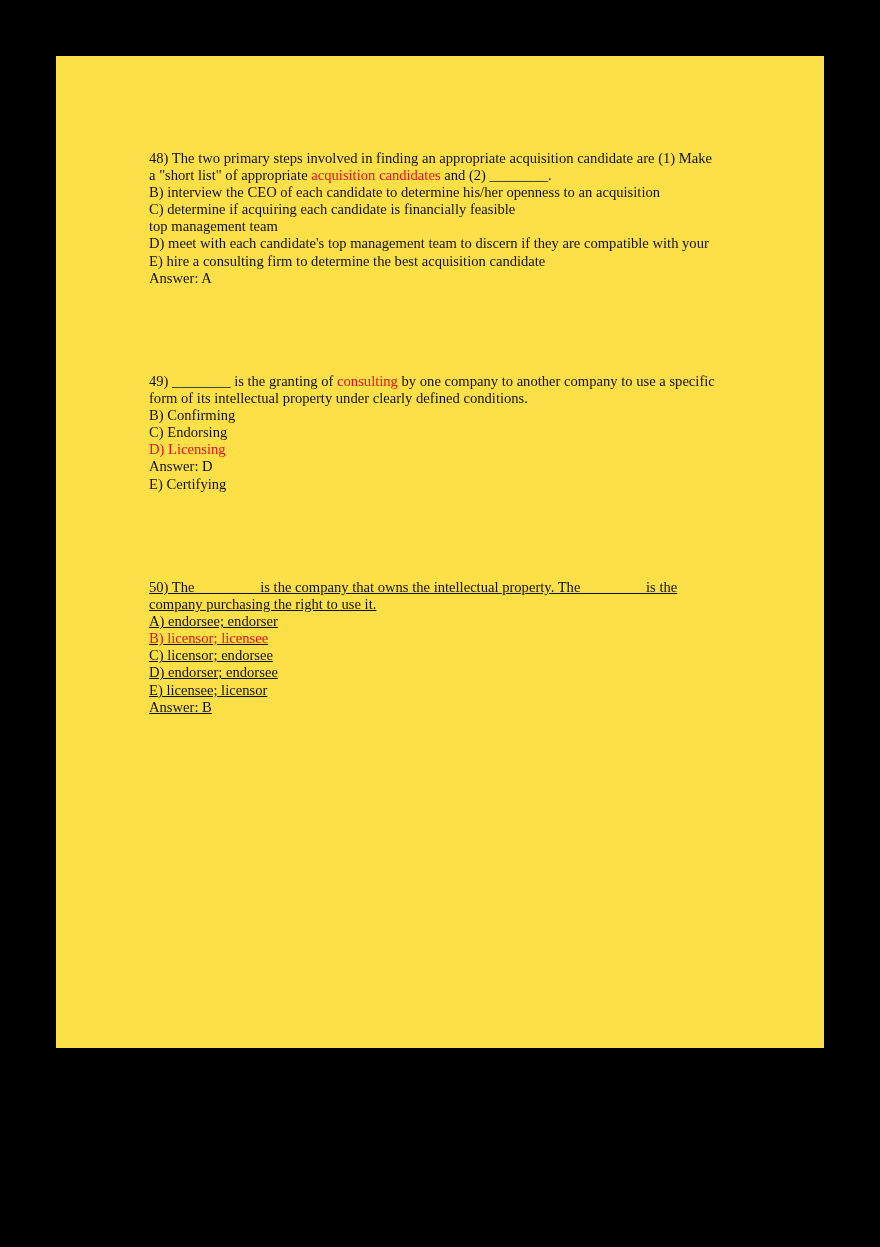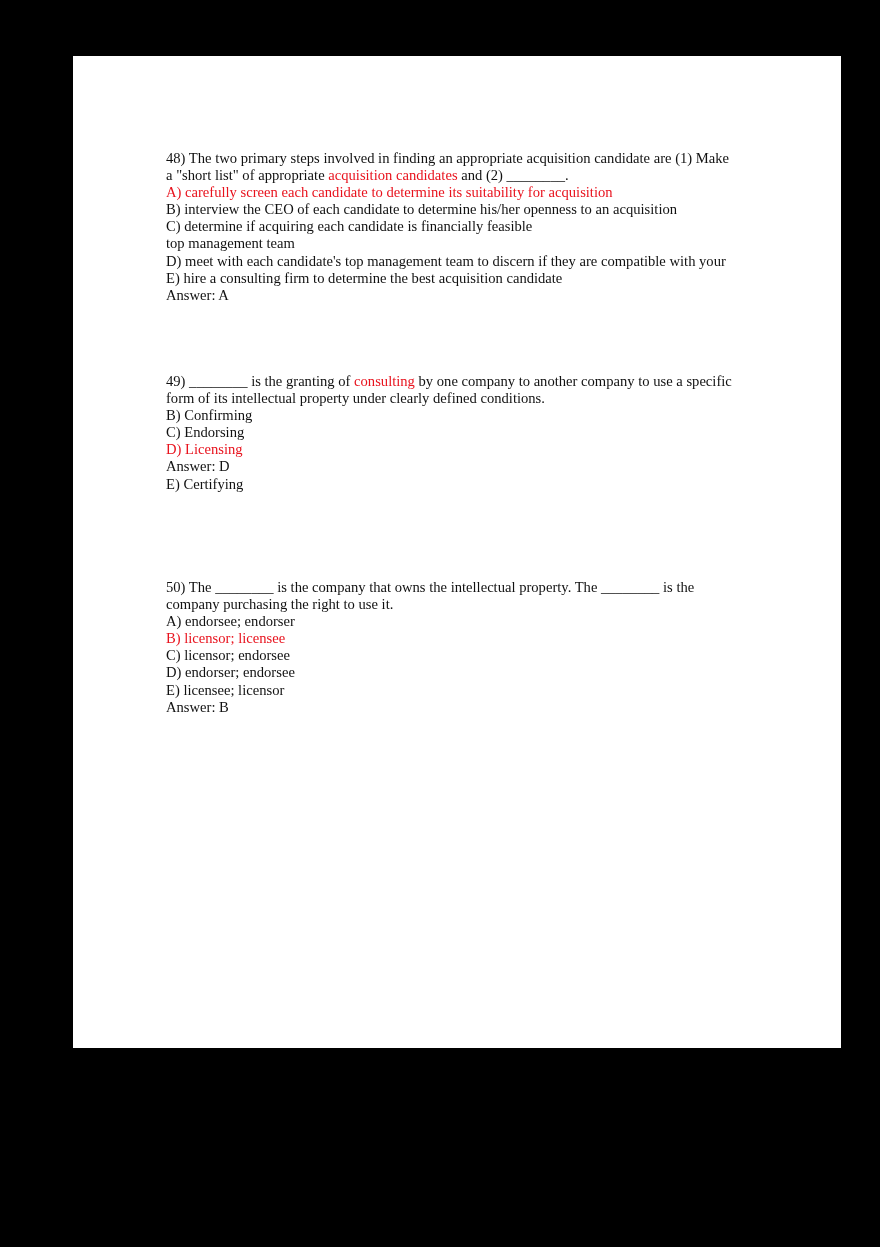--- a/index.html
+++ b/index.html
@@ -8,59 +8,58 @@
       background: #000000;
     }
     body {
       width: 880px;
       height: 1247px;
       position: relative;
       overflow: hidden;
     }
     .page {
       position: absolute;
-      left: 73px;
+      left: 56px;
       top: 56px;
       width: 768px;
       height: 992px;
-      background: #ffffff;
+      background: #fde047;
     }
     .question {
       position: absolute;
       left: 93px;
       width: 600px;
       font-family: "Liberation Serif", "DejaVu Serif", serif;
       font-size: 14.6px;
       line-height: 17.1px;
       color: #111111;
     }
     .line {
       display: block;
       white-space: nowrap;
     }
     .red {
       color: #e8121d;
     }
     .q48 { top: 94px; }
     .q49 { top: 317px; }
-    .q50 { top: 523px; }
+    .q50 { top: 523px; text-decoration: underline; }
   </style>
 </head>
 <body>
 
 <div class="page">
 
   <div class="question q48">
     <span class="line">
       <span>48) The two primary steps involved in finding an appropriate acquisition candidate are (1) Make</span>
     </span>
     <span class="line">
       <span>a "short list" of appropriate </span><span class="red">acquisition candidates</span><span> and (2) ________.</span>
     </span>
-    <span class="line red">A) carefully screen each candidate to determine its suitability for acquisition</span>
     <span class="line">B) interview the CEO of each candidate to determine his/her openness to an acquisition</span>
     <span class="line">C) determine if acquiring each candidate is financially feasible</span>
     <span class="line">top management team</span>
     <span class="line">D) meet with each candidate's top management team to discern if they are compatible with your</span>
     <span class="line">E) hire a consulting firm to determine the best acquisition candidate</span>
     <span class="line">Answer:  A</span>
   </div>
 
   <div class="question q49">
     <span class="line">

